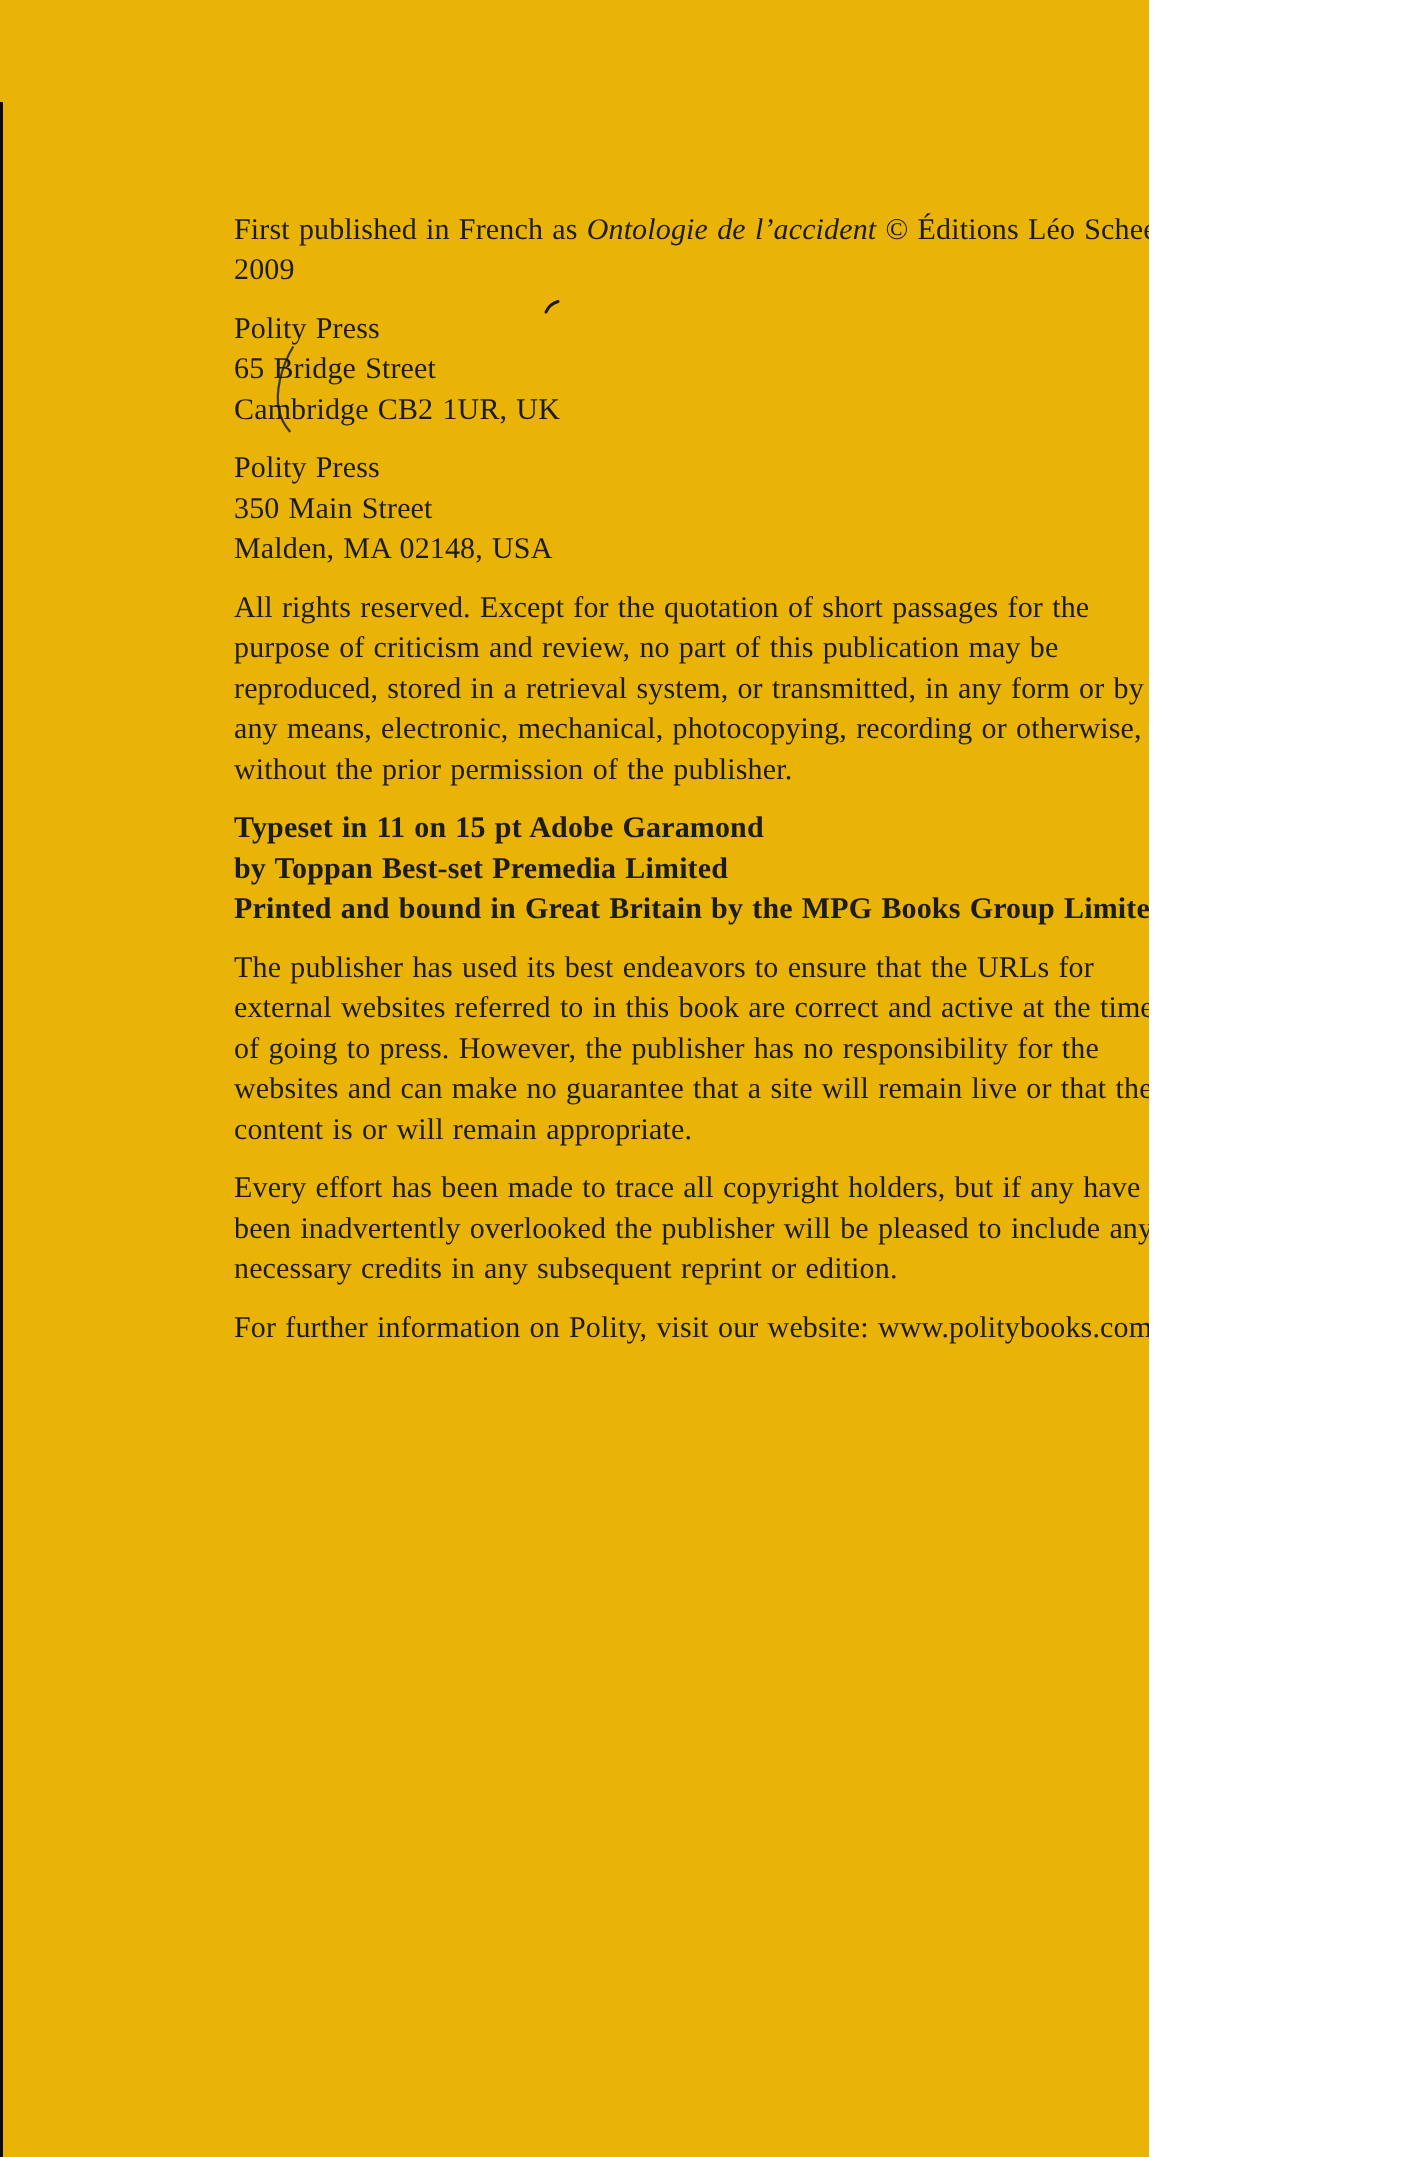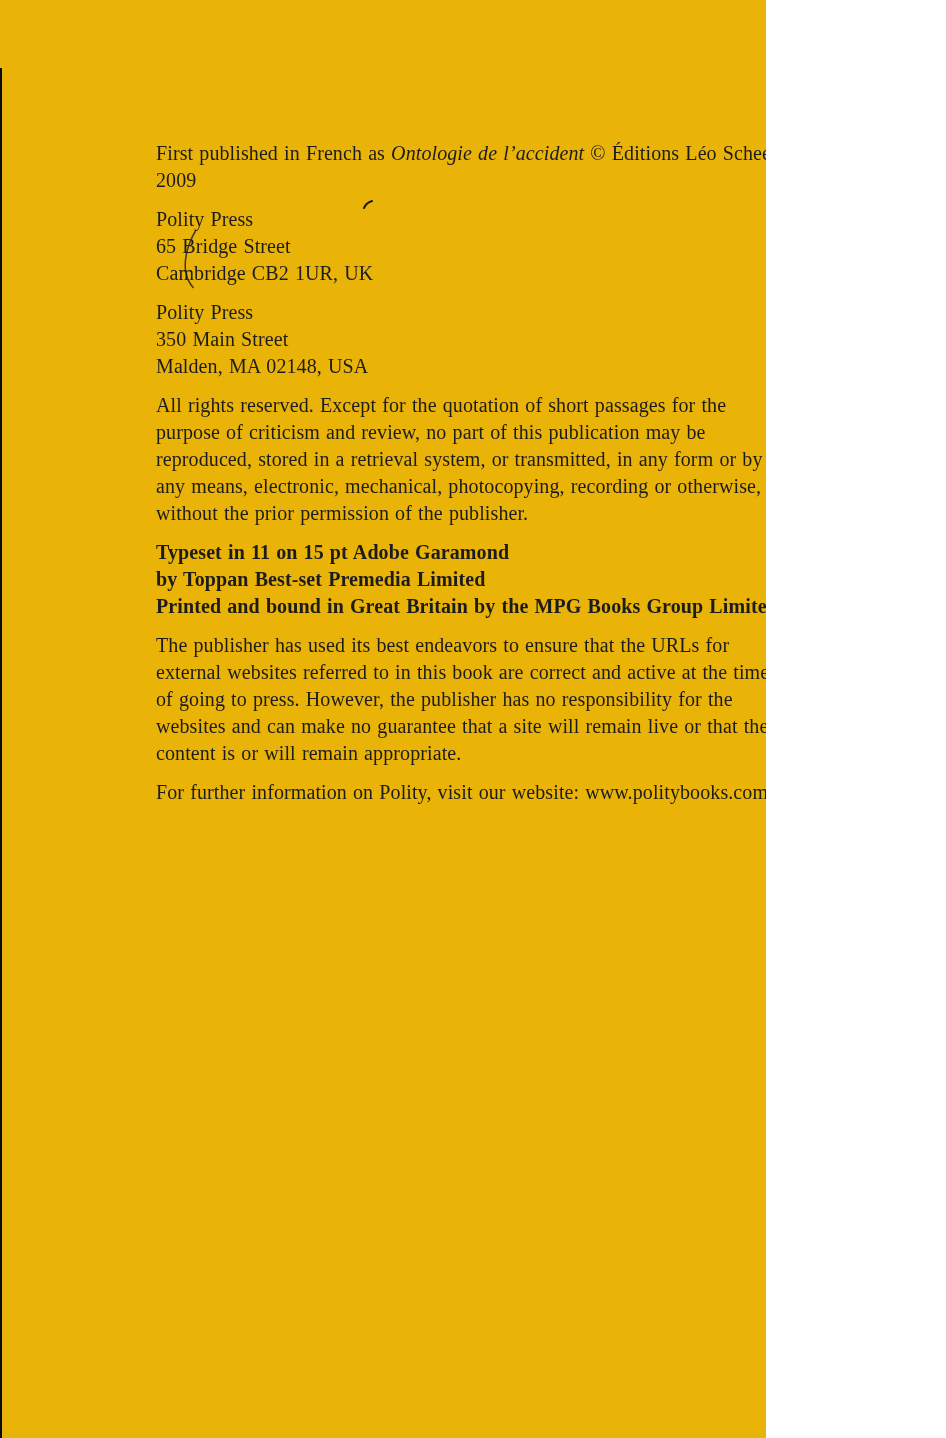--- a/index.html
+++ b/index.html
@@ -99,17 +99,20 @@
     <p class="p-typeset">Typeset in 11 on 15 pt Adobe Garamond
 by Toppan Best-set Premedia Limited
 Printed and bound in Great Britain by the MPG Books Group Limited</p>
 
     <p class="p-urls">The publisher has used its best endeavors to ensure that the URLs for
 external websites referred to in this book are correct and active at the time
 of going to press. However, the publisher has no responsibility for the
 websites and can make no guarantee that a site will remain live or that the
 content is or will remain appropriate.</p>
 
+    <p class="p-trace">Every effort has been made to trace all copyright holders, but if any have
+been inadvertently overlooked the publisher will be pleased to include any
+necessary credits in any subsequent reprint or edition.</p>
 
     <p class="p-website">For further information on Polity, visit our website: www.politybooks.com</p>
 
   </main>
 </div>
 
 </body></html>

